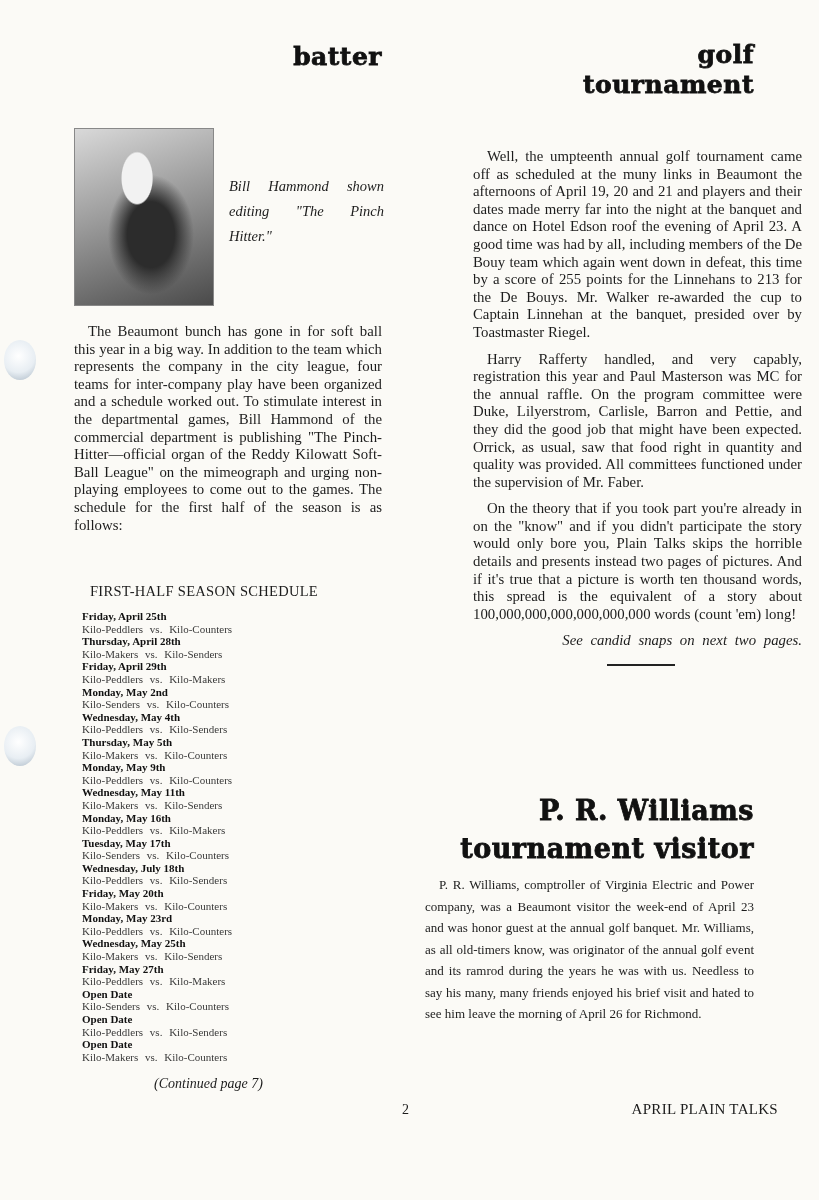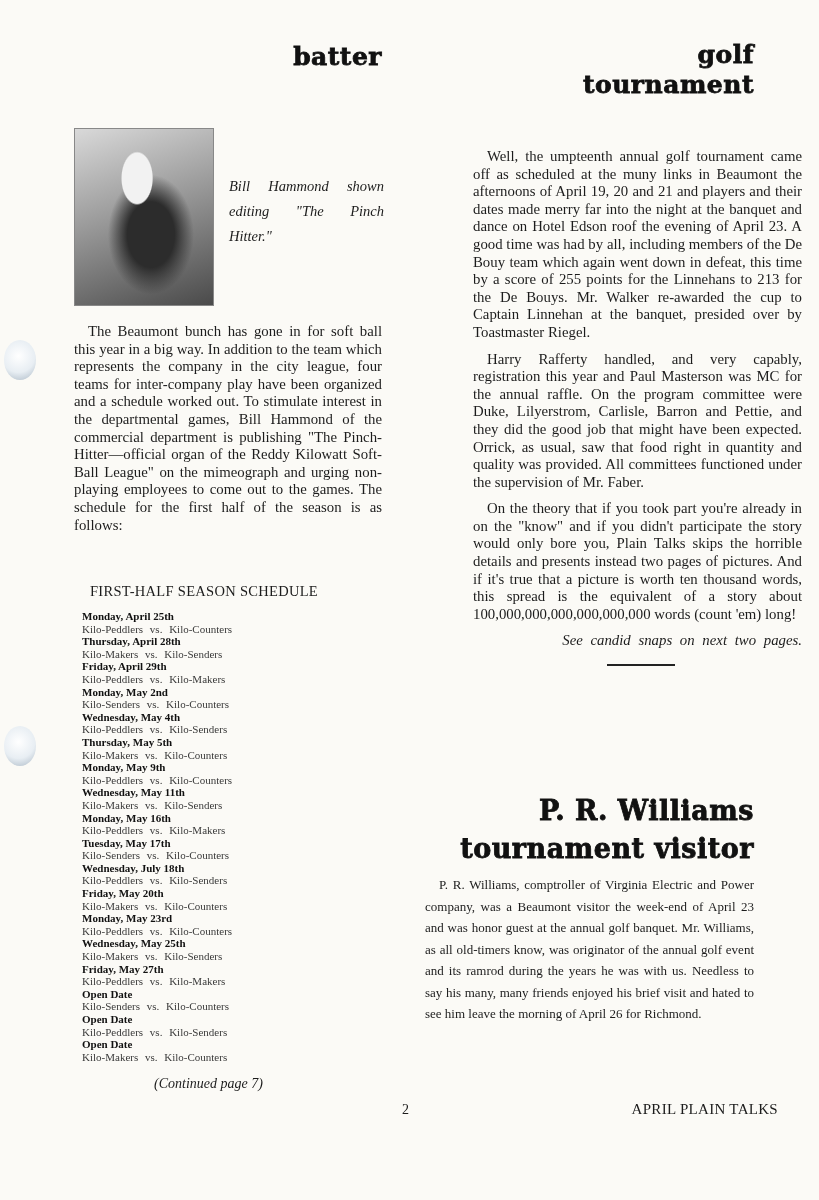--- a/index.html
+++ b/index.html
@@ -74,21 +74,21 @@
   <div class="col-left">
     <div class="headline hl-batter">
       <div>batter</div>
     </div>
     <div class="photo" title="photo of man at typewriter"></div>
     <div class="caption">Bill Hammond shown editing "The Pinch Hitter."</div>
     <p class="body-text left-body">The Beaumont bunch has gone in for soft ball this year in a big way. In addition to the team which represents the company in the city league, four teams for inter-company play have been organized and a schedule worked out. To stimulate interest in the departmental games, Bill Hammond of the commercial department is publishing "The Pinch-Hitter—official organ of the Reddy Kilowatt Soft-Ball League" on the mimeograph and urging non-playing employees to come out to the games. The schedule for the first half of the season is as follows:</p>
     <div class="sched-title">FIRST-HALF SEASON SCHEDULE</div>
     <div class="schedule">
       <div>
-          <div class="sched-date">Monday, April 25th</div>
+          <div class="sched-date">Friday, April 25th</div>
           <div class="sched-match">Kilo-Peddlers vs. Kilo-Counters</div>
         </div>
       <div>
           <div class="sched-date">Thursday, April 28th</div>
           <div class="sched-match">Kilo-Makers vs. Kilo-Senders</div>
         </div>
       <div>
           <div class="sched-date">Friday, April 29th</div>
           <div class="sched-match">Kilo-Peddlers vs. Kilo-Makers</div>
         </div>

